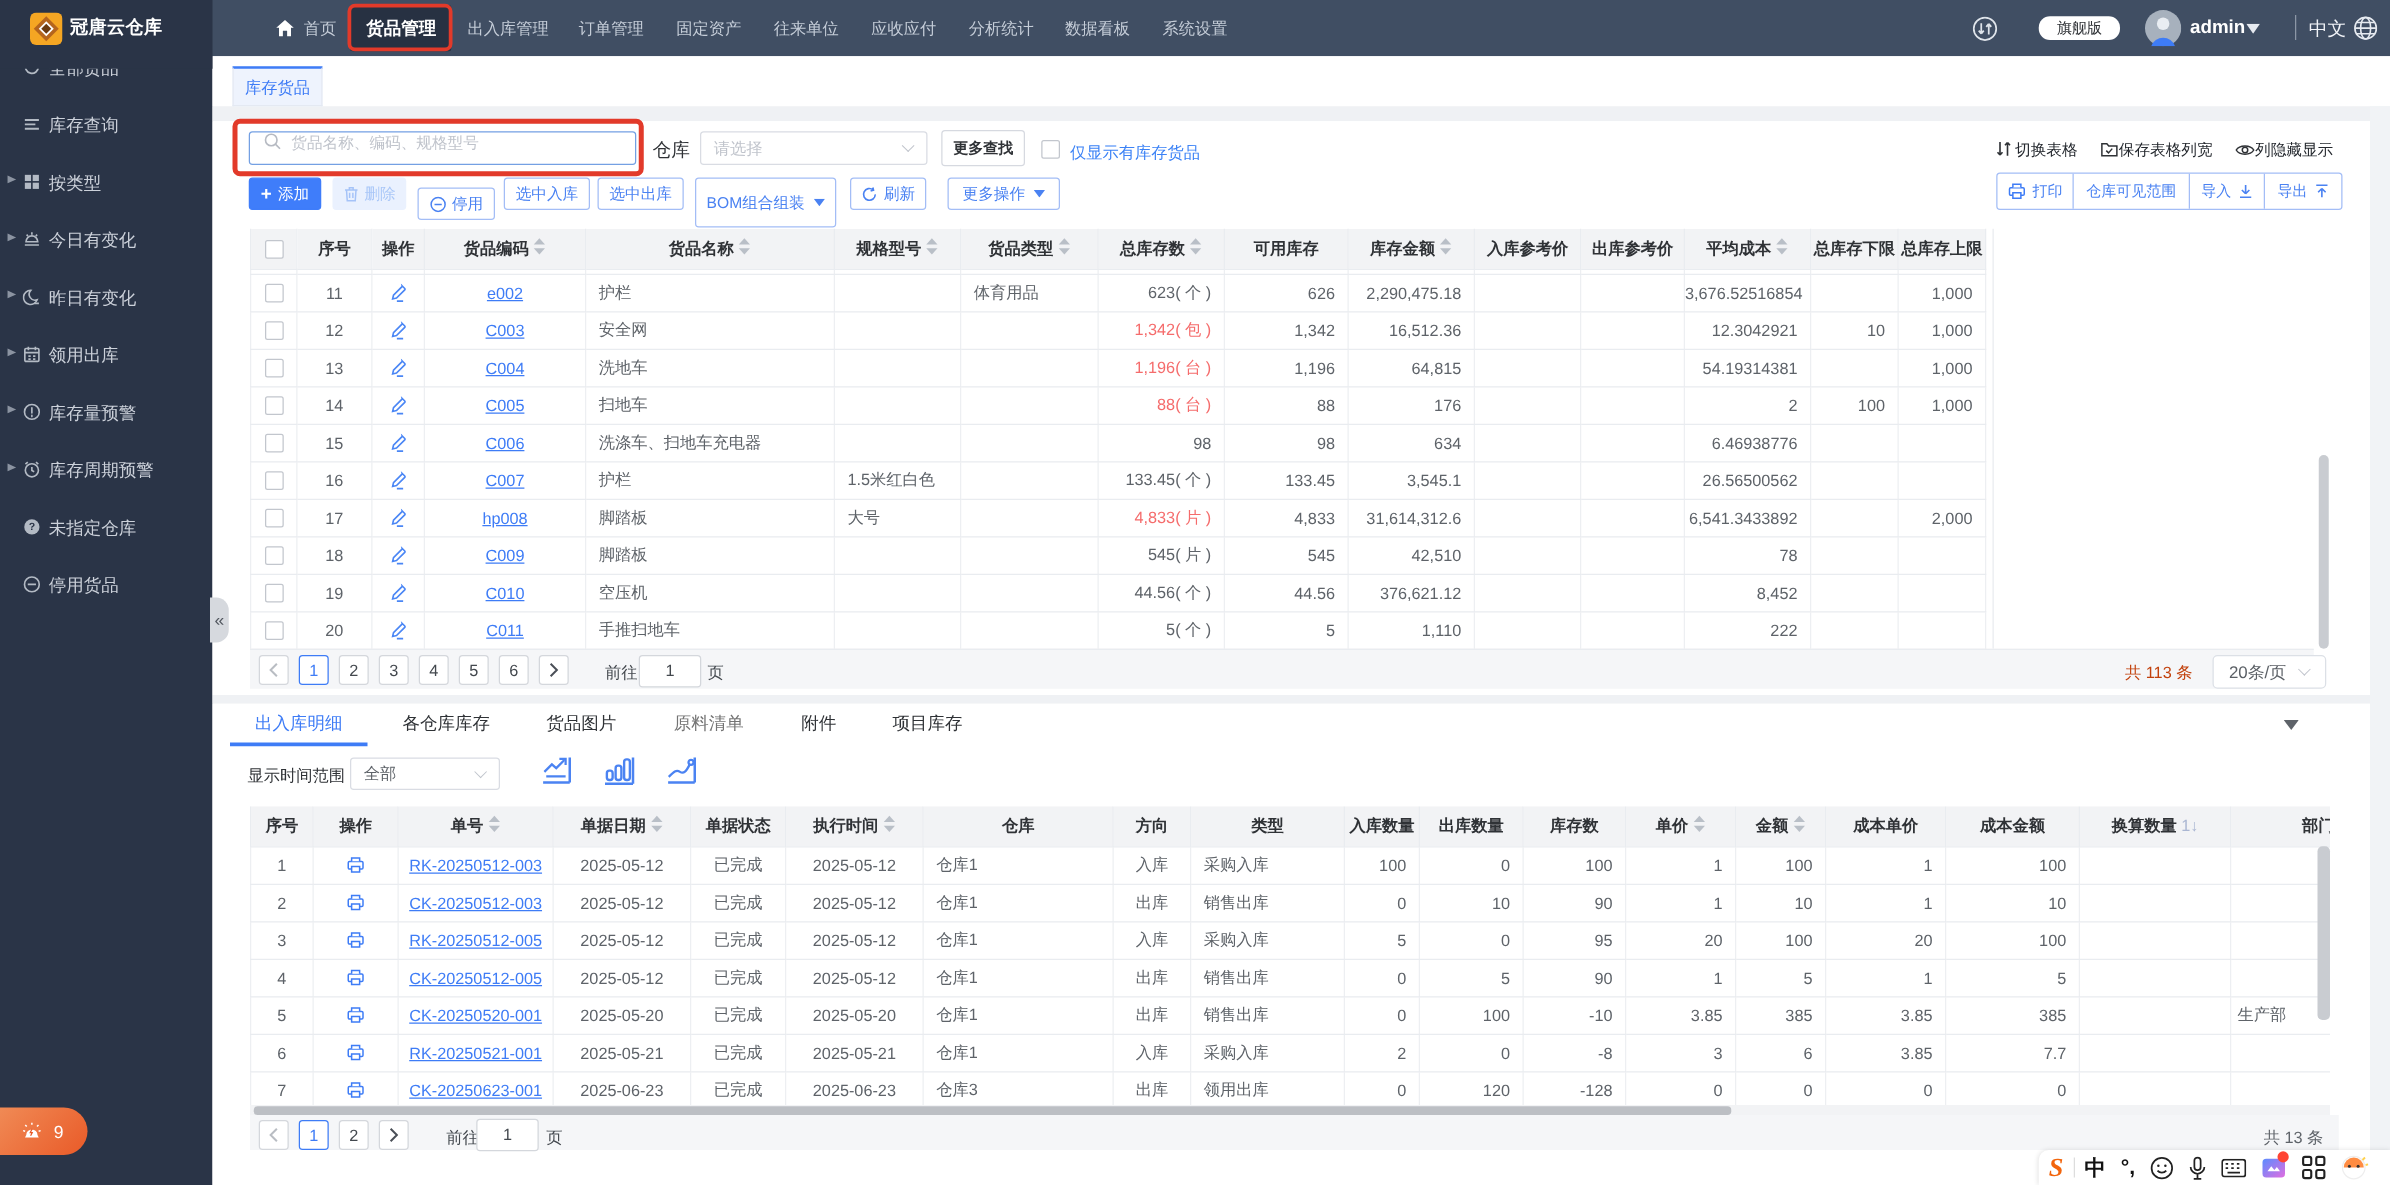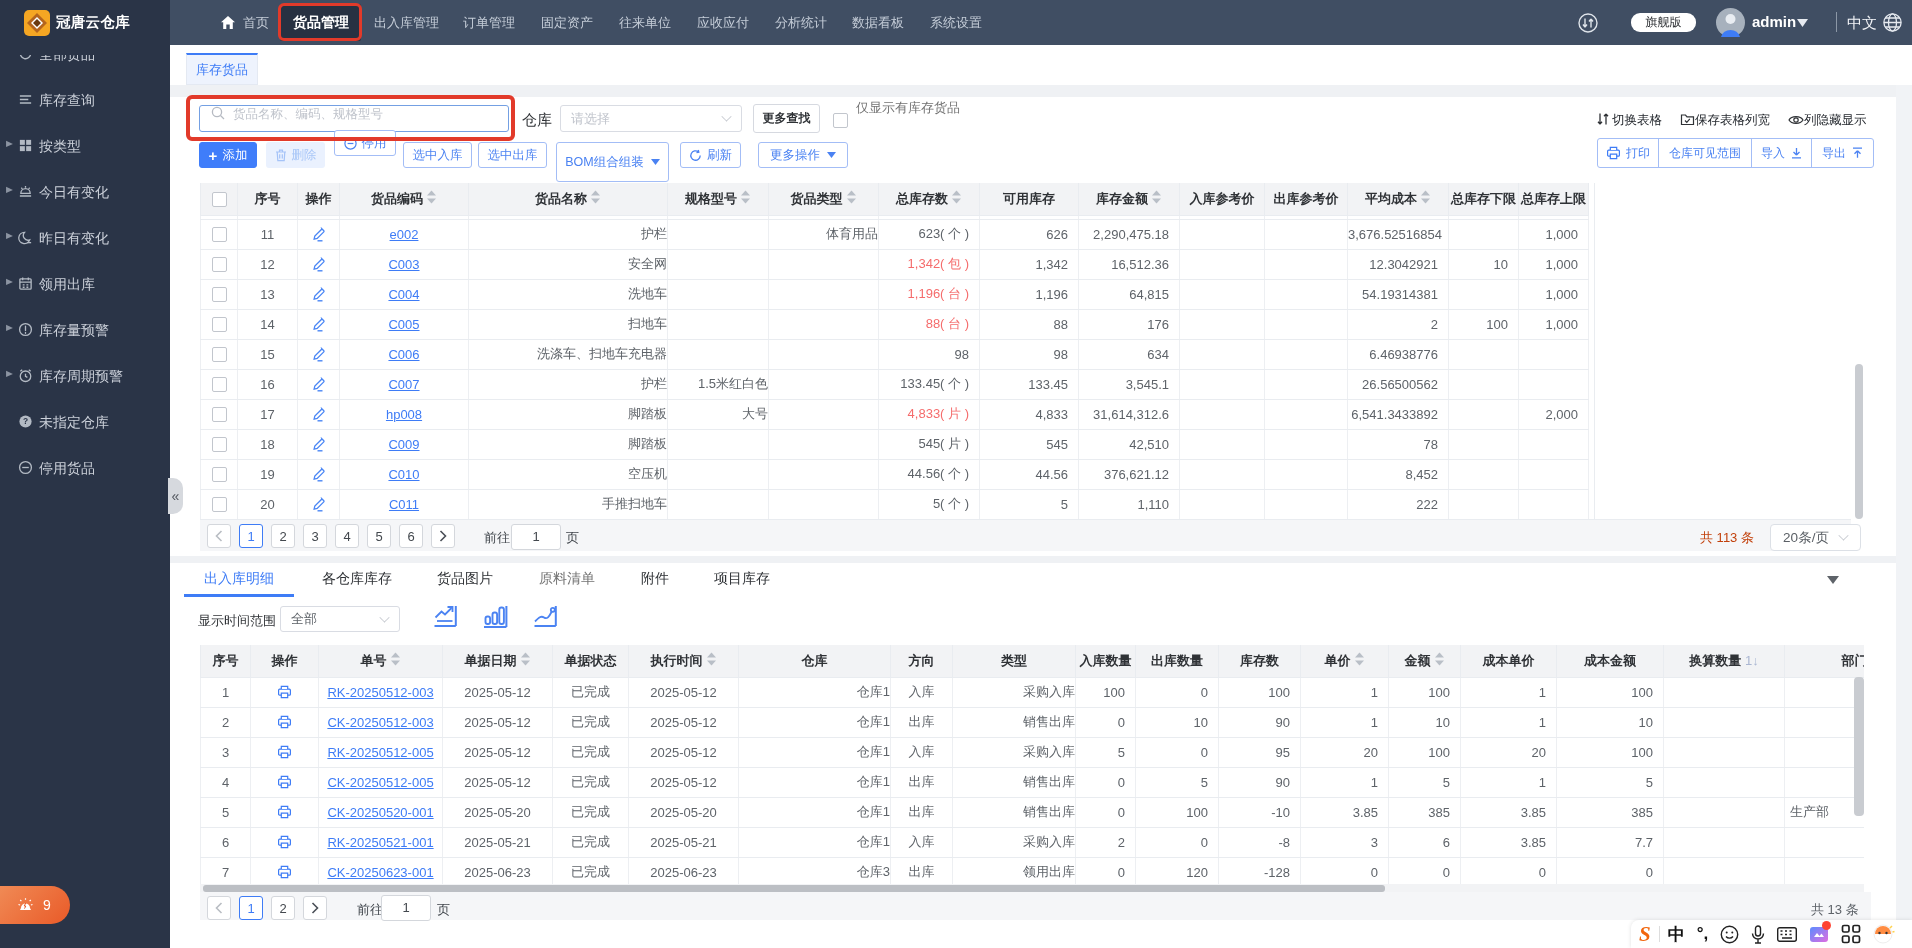--- a/index.html
+++ b/index.html
@@ -14,21 +14,21 @@
 .mi{left:0;width:170px;height:46px;display:flex;align-items:flex-start;color:#ccd1da;font-size:14px}
 .mi .ar{width:9px;margin-left:6px;font-size:9px;color:#8b93a1;transform:scaleY(.9)}
 .mi .ic{width:15px;height:15px;margin-left:3px;margin-right:6px}
 
 .btn{display:inline-flex;align-items:center;justify-content:center;font-size:12.5px;border-radius:3px;border:1px solid #a3bdf6;color:#4a82f2;background:#fff}
 .sel{border:1px solid #d9dce3;border-radius:3px;background:#fff;color:#c0c4cc;font-size:13px;display:flex;align-items:center;padding:0 10px;justify-content:space-between}
 .caret{width:9px;height:9px;border:solid #c0c4cc;border-width:0 1.3px 1.3px 0;transform:rotate(45deg) scale(.8);margin-top:-4px}
 table{border-collapse:collapse;table-layout:fixed;font-size:13px;color:#5e6369;background:#fff}
 th{white-space:nowrap;overflow:hidden;background:#f2f3f5;color:#2f3236;font-weight:bold;height:32px;border:1px solid #e9ecf0;border-top:none;padding:0 1px}
 td{height:30px;border:1px solid #edeff2;border-bottom:1px solid #e9ecf0;padding:0;white-space:nowrap;overflow:hidden}
-.al{text-align:right;}
+.al{text-align:left;padding-left:10px}
 .ar2{text-align:right;padding-right:10px}
 .ac{text-align:center}
 .lnk{color:#3e7cf6;text-decoration:underline}
 .red{color:#f56c6c}
 .cb{display:inline-block;width:15px;height:15px;border:1px solid #c2c6cd;border-radius:2px;background:#fff;vertical-align:middle}
 .pgb{width:24px;height:24px;border:1px solid #d4d7dc;border-radius:3px;background:#fff;color:#43484e;font-size:13px;display:inline-flex;align-items:center;justify-content:center;margin-right:8px}
 .pgb.cur{border-color:#3e7cf6;color:#3e7cf6}
 .pgb.dis{color:#aeb3ba;background:#fff}
 .sorti{display:inline-block;vertical-align:-1px;margin-left:3px}
 </style></head><body>
@@ -232,21 +232,21 @@
     </svg>
     <span style="color:#bfc3cb;font-size:12.5px;margin-left:8px">货品名称、编码、规格型号</span>
   </div>
 <div class="abs" style="left:522px;top:111px;font-size:15px;color:#2f3236">仓库</div>
 <div class="abs sel" style="left:560px;top:105px;width:182px;height:27px">
     <span>请选择</span>
     <span class="caret"></span>
   </div>
 <div class="abs" style="left:753px;top:104px;width:67px;height:29px;border:1px solid #d6d9e0;border-radius:3px;background:#fff;color:#2f3236;font-size:12px;font-weight:600;display:flex;align-items:center;justify-content:center">更多查找</div>
 <div class="abs" style="left:833px;top:111px"><span class="cb"></span></div>
-<div class="abs" style="left:856px;top:99px;font-size:13px;color:#737373">仅显示有库存货品</div>
+<div class="abs" style="left:856px;top:113px;font-size:13px;color:#3b82f6">仅显示有库存货品</div>
 <div class="abs" style="left:1596px;top:112px">
     <svg width="14" height="14" viewBox="0 0 14 14">
       <path d="M4 1.5 V12 M4 12 L2 9.8 M4 12 L6 9.8 M10 12.5 V2 M10 2 L8 4.2 M10 2 L12 4.2" stroke="#2f3236" stroke-width="1.3" fill="none"></path>
     </svg>
   </div>
 <div class="abs" style="left:1612px;top:112px;font-size:12.5px;color:#24282e">切换表格</div>
 <div class="abs" style="left:1680px;top:113px">
     <svg width="15" height="13" viewBox="0 0 15 13">
       <path d="M1.5 2 h4 l1.5 1.8 h6.5 v7.7 h-12z" fill="none" stroke="#2f3236" stroke-width="1.2"></path>
       <path d="M5 7.5 l1.8 1.8 3-3.4" fill="none" stroke="#2f3236" stroke-width="1.2"></path>
@@ -259,21 +259,21 @@
       <circle cx="8" cy="6" r="2.2" fill="none" stroke="#2f3236" stroke-width="1.2"></circle>
     </svg>
   </div>
 <div class="abs" style="left:1804px;top:112px;font-size:12.5px;color:#24282e">列隐藏显示</div>
 <div class="abs" style="left:199px;top:142px;width:58px;height:26px;background:#3f7dfa;border:1px solid #3f7dfa;color:#fff;font-size:12.5px;border-radius:3px;display:flex;align-items:center;justify-content:center"><span style="font-size:15px;margin-right:5px;font-weight:bold">+</span>添加</div>
 <div class="abs" style="left:266px;top:142px;width:59px;height:26px;background:#eaf1fe;color:#a9c7f8;font-size:12.5px;border-radius:3px;display:flex;align-items:center;justify-content:center"><svg style="margin-right:5px" width="12" height="13" viewBox="0 0 12 13">
       <g fill="none" stroke="#a5c3f8" stroke-width="1.2">
         <path d="M1 3h10M4.5 3V1.2h3V3M2.2 3l.6 8.6h6.4L9.8 3M4.7 5.2v4.2M7.3 5.2v4.2"></path>
       </g>
     </svg>删除</div>
-<div class="abs btn" style="left:334px;top:130px;width:62px;height:26px"><svg style="margin-right:5px" width="13" height="13" viewBox="0 0 13 13">
+<div class="abs btn" style="left:334px;top:150px;width:62px;height:26px"><svg style="margin-right:5px" width="13" height="13" viewBox="0 0 13 13">
       <circle cx="6.5" cy="6.5" r="5.6" fill="none" stroke="#4a82f2" stroke-width="1.2"></circle>
       <path d="M3.6 6.5h5.8" stroke="#4a82f2" stroke-width="1.2"></path>
     </svg>停用</div>
 <div class="abs btn" style="left:403px;top:142px;width:69px;height:26px">选中入库</div>
 <div class="abs btn" style="left:478px;top:142px;width:69px;height:26px">选中出库</div>
 <div class="abs btn" style="left:556px;top:142px;width:113px;height:40px">BOM组合组装<svg style="margin-left:7px" width="9" height="6" viewBox="0 0 9 6">
       <path d="M0 0h9L4.5 6z" fill="#4a82f2"></path>
     </svg></div>
 <div class="abs btn" style="left:680px;top:142px;width:61px;height:26px"><svg style="margin-right:5px" width="13" height="13" viewBox="0 0 13 13">
       <path d="M11.2 6.5a4.7 4.7 0 1 1-1.7-3.6 M9.3 1 L9.8 3.2 L7.5 3.7" fill="none" stroke="#4a82f2" stroke-width="1.3"></path>

